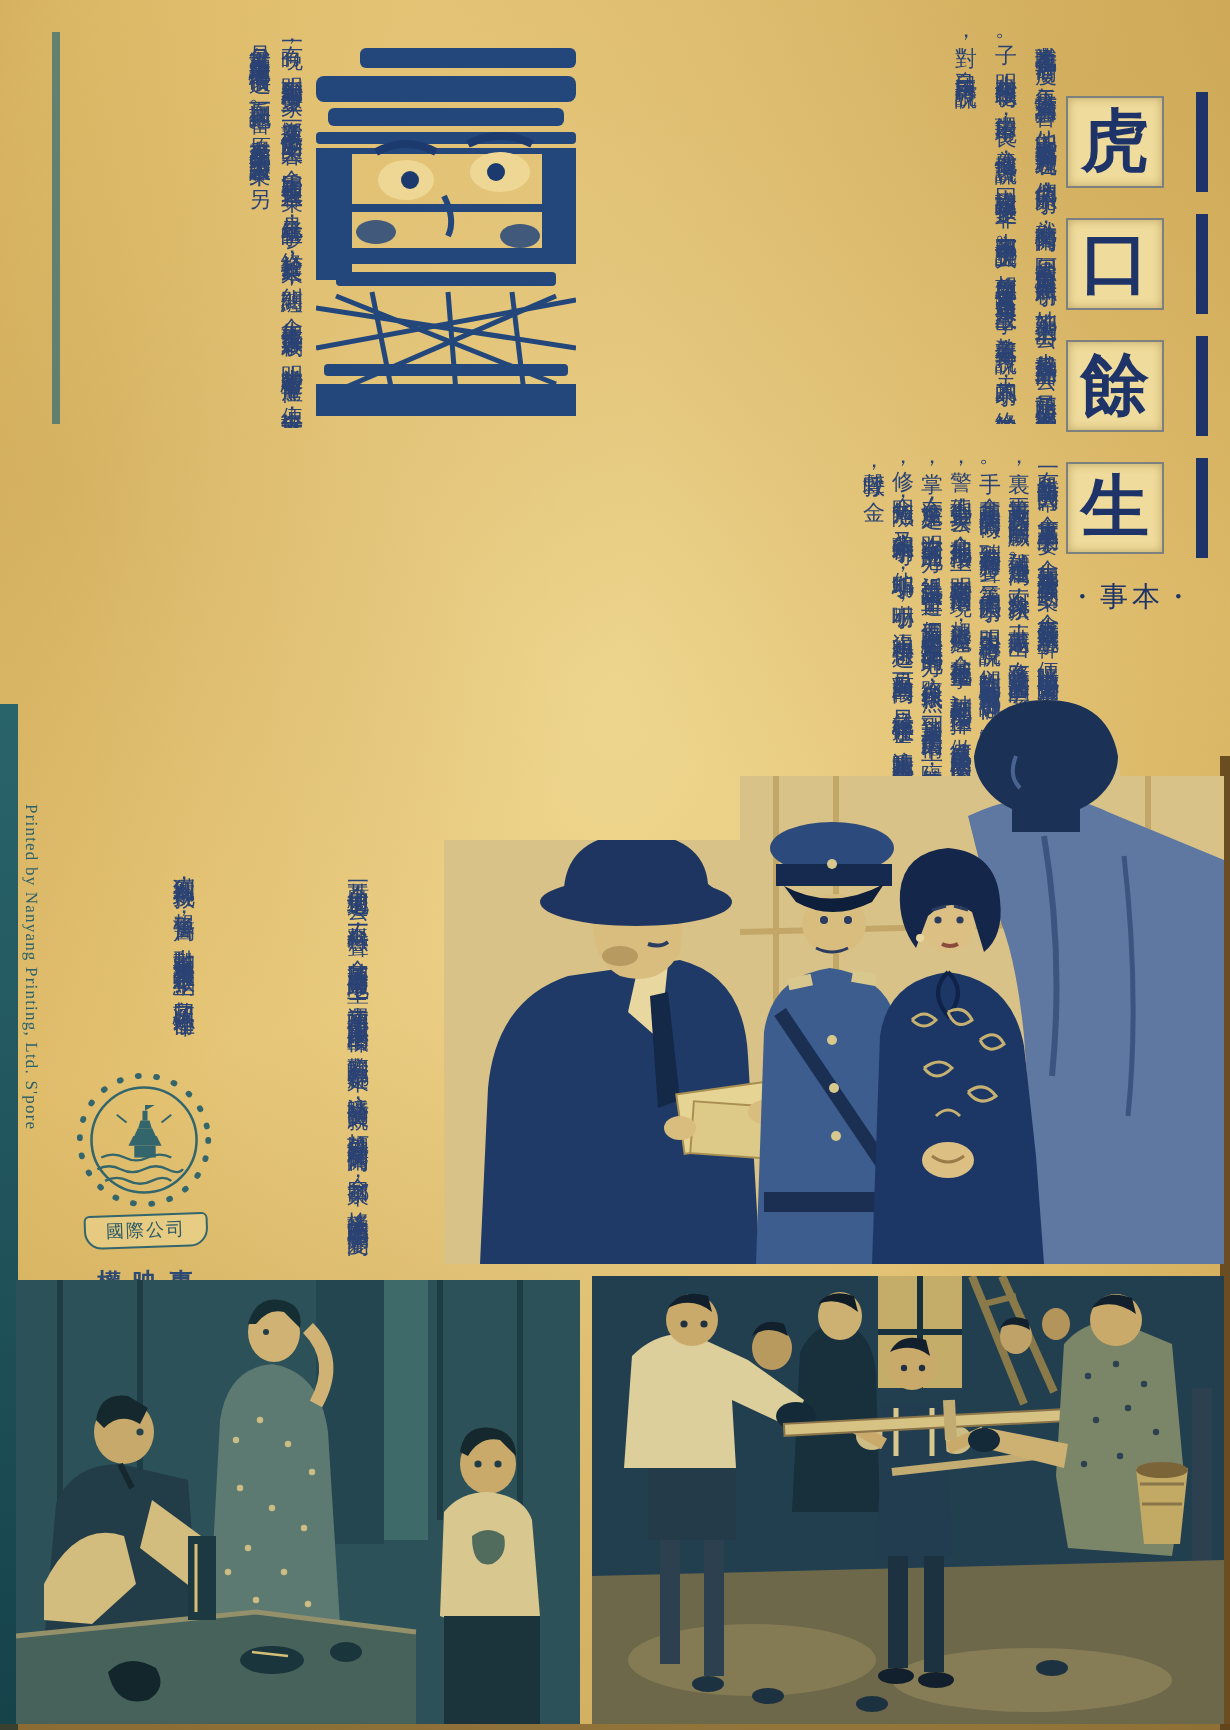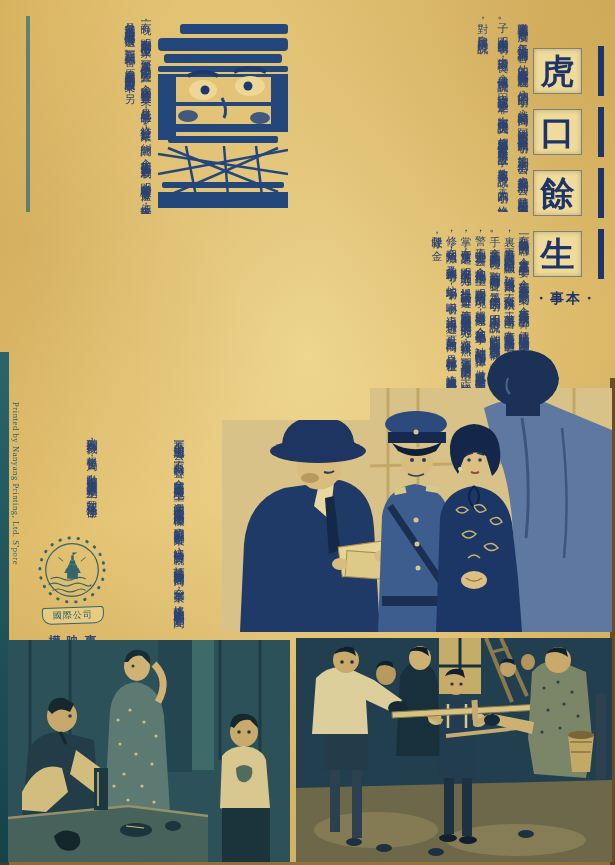--- a/index.html
+++ b/index.html
@@ -27,21 +27,21 @@
     background:linear-gradient(#2a646b,#16424a);}
   .edge-brown{position:absolute;right:0;top:378px;width:5px;height:487px;background:#6b4d22;}
   .edge-bottom{position:absolute;left:0;bottom:0;width:100%;height:3px;background:rgba(90,64,25,.55);}
 
   .title-strip{position:absolute;left:533px;top:46px;width:80px;}
   .trow{display:flex;align-items:center;margin-bottom:11px;}
   .tbox{width:47px;height:44px;background:#efdb9b;border:1px solid rgba(30,52,104,.55);
     box-shadow:inset 0 0 5px rgba(120,90,30,.4);display:flex;align-items:center;justify-content:center;
     font-size:34px;font-weight:bold;color:var(--title-ink,#1e3468);line-height:1;}
   .tbar{width:6px;height:50px;background:var(--title-ink,#1e3468);margin-left:16px;}
-  .subtitle{margin-top:6px;width:66px;text-align:center;font-size:14px;font-weight:bold;
+  .subtitle{margin-top:6px;width:66px;text-align:center;font-size:14px;font-weight:normal;
     color:var(--title-ink,#1e3468);letter-spacing:2px;}
 
   .face-art{position:absolute;left:158px;top:24px;width:130px;height:188px;}
   .main-photo{position:absolute;left:222px;top:348px;width:390px;height:284px;}
   .photo-bl{position:absolute;left:8px;top:640px;width:282px;height:222px;}
   .photo-br{position:absolute;left:296px;top:638px;width:316px;height:224px;}
   .photo-bl svg,.photo-br svg,.main-photo svg,.face-art svg{display:block;width:100%;height:100%;}
 
   .seal{position:absolute;left:30px;top:534px;width:85px;}
   .seal-emblem{display:block;width:85px;height:72px;}

